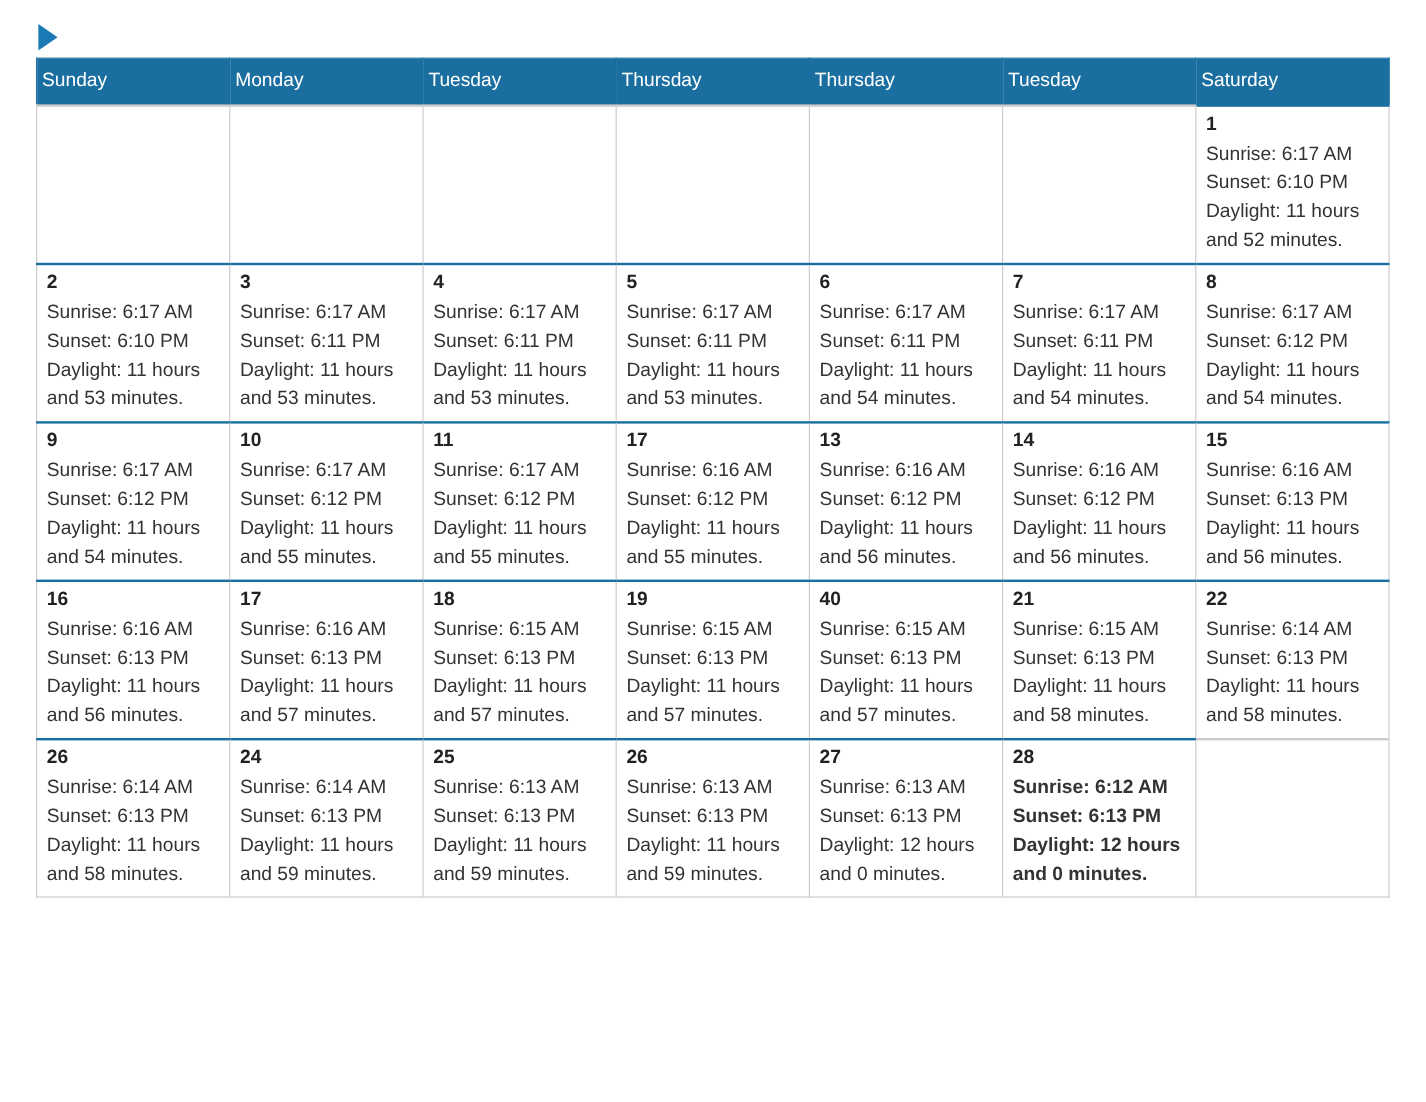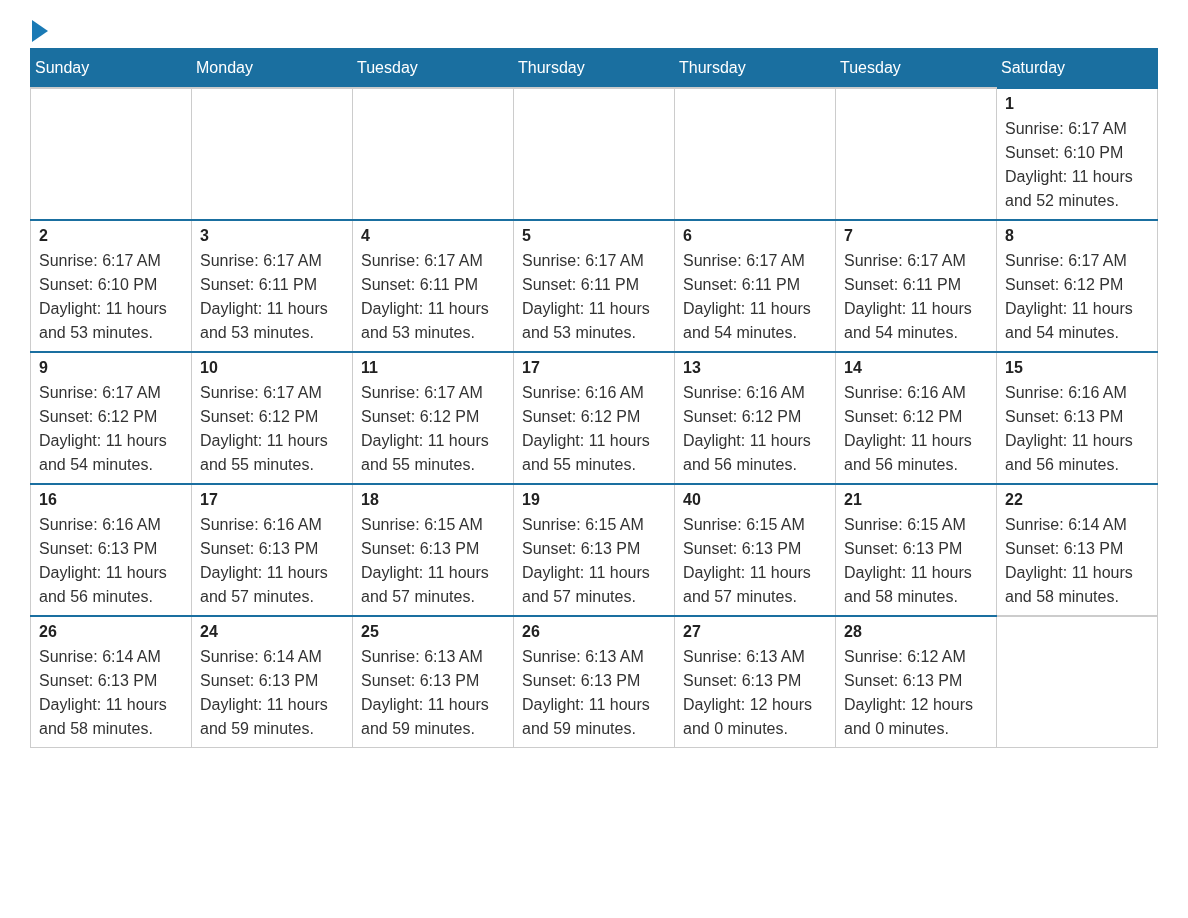--- a/index.html
+++ b/index.html
@@ -332,21 +332,21 @@
         </td>
         <td>
           <span class="day-number">27</span>
           <div class="day-info" style="white-space: pre-line;">Sunrise: 6:13 AM
 Sunset: 6:13 PM
 Daylight: 12 hours
 and 0 minutes.</div>
         </td>
         <td>
           <span class="day-number">28</span>
-          <div class="day-info" style="white-space: pre-line;">Sunrise: 6:12 AM
+          <div class="day-info" style="white-space: pre-line; font-weight: bold;">Sunrise: 6:12 AM
 Sunset: 6:13 PM
 Daylight: 12 hours
 and 0 minutes.</div>
         </td>
         <td class="empty"></td>
       </tr>
     </tbody>
 </table>
 
 </body></html>

